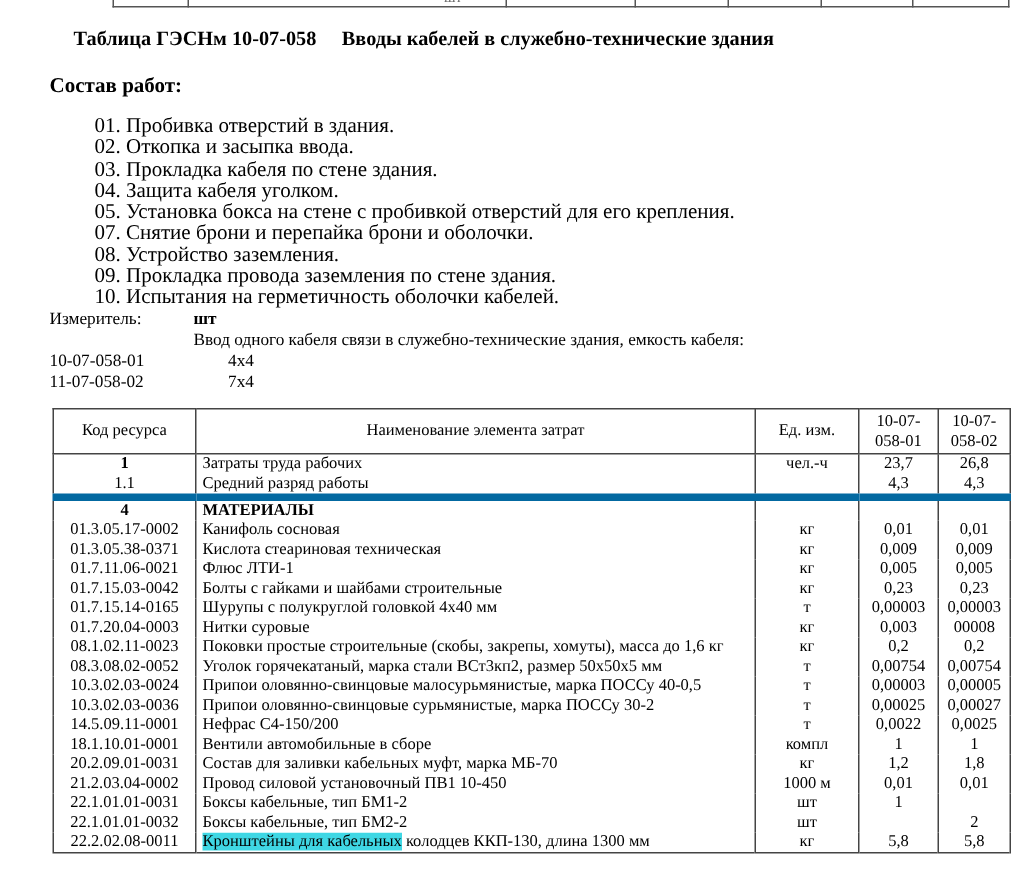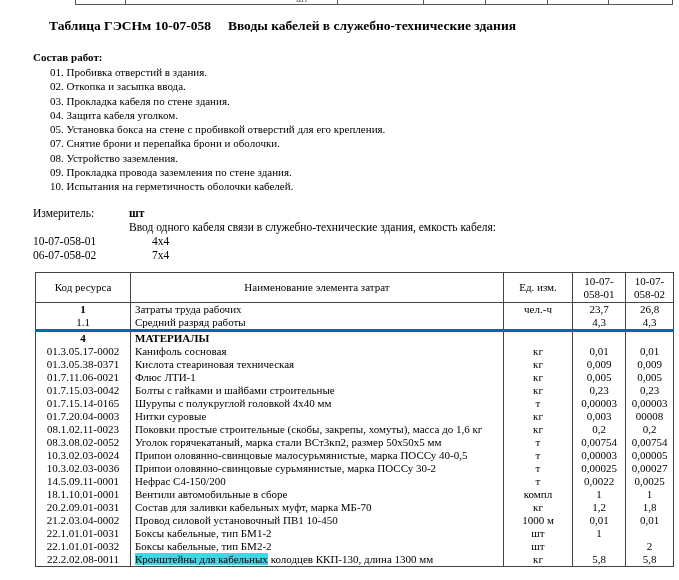--- a/index.html
+++ b/index.html
@@ -15,42 +15,42 @@
   .tf-stub  { position:absolute; top:0; width:1px; height:5px; background:#555; }
   .tf-text  { position:absolute; left:296px; top:0; height:4px; width:40px; overflow:hidden;
               font-size:10px; color:#666; }
   .tf-text span { display:inline-block; transform:translateY(-7px); }
 
   
   .doc-title { position:absolute; top:18px; left:33px; font-size:13.5px; font-weight:bold; white-space:nowrap;margin-left:16px; }
   .doc-title .gap { display:inline-block; width:17px; }
 
   
-  .works { position:absolute; top:50px; left:33px; font-size:11px; }
+  .works { position:absolute; top:50px; left:33px; font-size:14px; }
   .works-heading { font-weight:bold; line-height:15px; }
-  .works-list { list-style:none; margin:0; padding:0 0 0 17px; }
+  .works-list { list-style:none; margin:13px; padding:0 0 0 17px; }
   .works-list li { line-height:14.25px; white-space:nowrap; }
 
   
   .measure { position:absolute; top:206px; left:33px; font-size:11.5px; line-height:14px; }
   .measure-row { display:flex; white-space:nowrap; }
   .m-label { width:96px; font-weight:normal; }
   .m-unit  { font-weight:bold; }
   .m-indent { width:96px; flex:0 0 96px; }
   .m-code  { width:119px; flex:0 0 119px; }
 
   
   .cost-table { position:absolute; top:272px; left:35px; width:638px;
                 border-collapse:collapse; table-layout:fixed; font-size:11px;
                 border:1px solid #444; }
   .cost-table thead td { border:1px solid #444; text-align:center; vertical-align:middle;
                          height:29px; line-height:13px; padding:0; }
   .cost-table tbody td { border-left:1px solid #444; border-right:1px solid #444;
                          height:13px; line-height:13px; padding:0; white-space:nowrap; overflow:hidden; }
-  .cost-table tbody tr.group-end td { border-bottom:3px solid #0369a1; }
+  .cost-table tbody tr.group-end td { border-bottom:5px solid #0369a1; }
   .col-code { text-align:center; }
   .col-name { text-align:left; padding:0 4px !important; }
   .col-unit, .col-v1, .col-v2 { text-align:center; }
   mark.hl { color:#000; padding:0; }
 </style>
 </head>
 <body>
 
 <div class="top-fragment">
   <div class="tf-text"><span>шт</span></div>
@@ -92,21 +92,21 @@
   <div class="measure-row">
     <span class="m-indent"></span>
     <span>Ввод одного кабеля связи в служебно-технические здания, емкость кабеля:</span>
   </div>
   <div>
       <div class="measure-row">
         <span class="m-code">10-07-058-01</span>
         <span>4х4</span>
       </div>
       <div class="measure-row">
-        <span class="m-code">06-07-058-02</span>
+        <span class="m-code">11-07-058-02</span>
         <span>7х4</span>
       </div>
     </div>
 </div>
 
 <table class="cost-table">
   <colgroup>
     <col style="width:95px">
       <col style="width:373px">
       <col style="width:69px">

